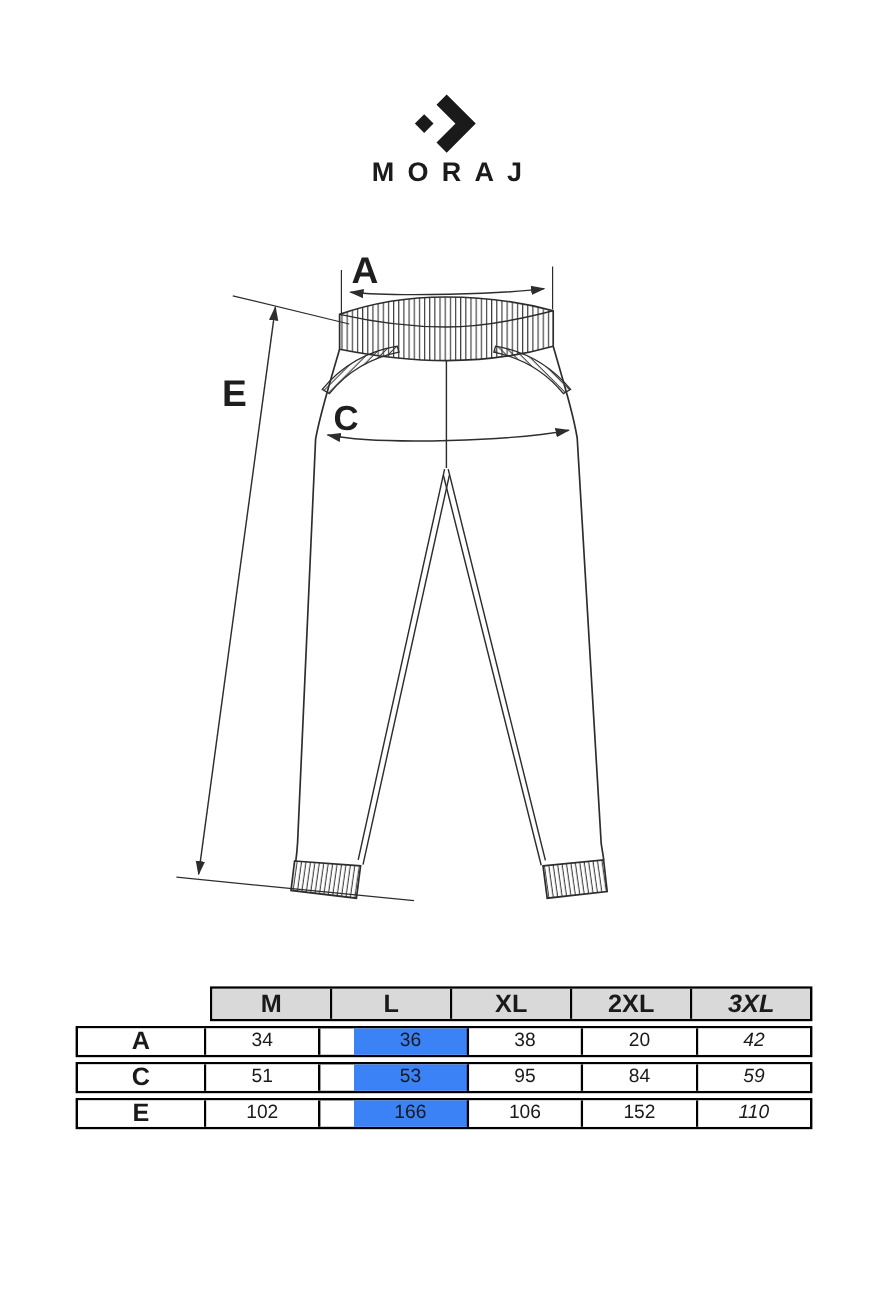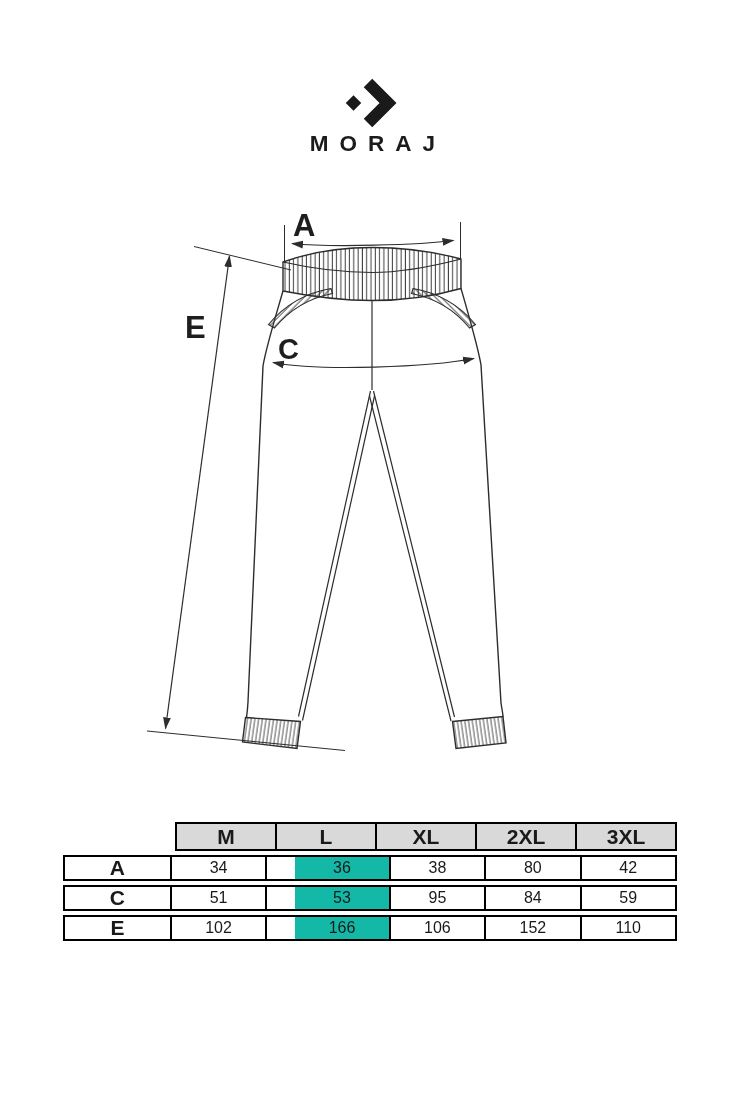--- a/index.html
+++ b/index.html
@@ -23,24 +23,24 @@
   .size-table{position:absolute;left:63px;top:822px;width:614px;height:119px;}
   .t-row{position:absolute;display:flex;border:2px solid #000;box-sizing:border-box;background:#fff;}
   .t-head{left:112px;top:0;width:502px;height:29px;}
   .t-body-a{left:0;top:33px;width:614px;height:26px;}
   .t-body-c{left:0;top:63px;width:614px;height:26px;}
   .t-body-e{left:0;top:93px;width:614px;height:26px;}
   .t-cell{
     width:98px;border-right:2px solid #000;text-align:center;
     font-size:16px;line-height:22px;overflow:hidden;background:#fff;
   }
-  .t-row .t-cell:last-child{border-right:none;}
+  .t-row .t-cell:last-child{border-right:none;font-style:italic;}
   .t-head .t-cell{background:#d9d9d9;font-weight:700;font-size:21px;line-height:25px;}
   .t-cell.rowlabel{width:110px;font-weight:700;font-size:21px;}
-  .t-cell.hl{background:#14b8a6;margin-left:28px;}
+  .t-cell.hl{background:#3b82f6;margin-left:28px;}
 </style>
 </head>
 <body>
 
 <div class="page">
 
   <svg class="logo-icon" viewBox="0 0 56 52">
     <rect x="6" y="21.5" width="11" height="11" fill="#1a1a1a" transform="rotate(45 11.5 27)"></rect>
     <path d="M26 7 L46 27 L26 47" fill="none" stroke="#1a1a1a" stroke-width="12" stroke-linejoin="miter"></path>
   </svg>
@@ -117,21 +117,21 @@
       <div class="t-cell">XL</div>
       <div class="t-cell">2XL</div>
       <div class="t-cell">3XL</div>
     </div>
 
     <div class="t-row t-body-a">
       <div class="t-cell rowlabel">A</div>
       <div class="t-cell">34</div>
       <div class="t-cell hl">36</div>
       <div class="t-cell">38</div>
-      <div class="t-cell">80</div>
+      <div class="t-cell">20</div>
       <div class="t-cell">42</div>
     </div>
 
     <div class="t-row t-body-c">
       <div class="t-cell rowlabel">C</div>
       <div class="t-cell">51</div>
       <div class="t-cell hl">53</div>
       <div class="t-cell">95</div>
       <div class="t-cell">84</div>
       <div class="t-cell">59</div>

